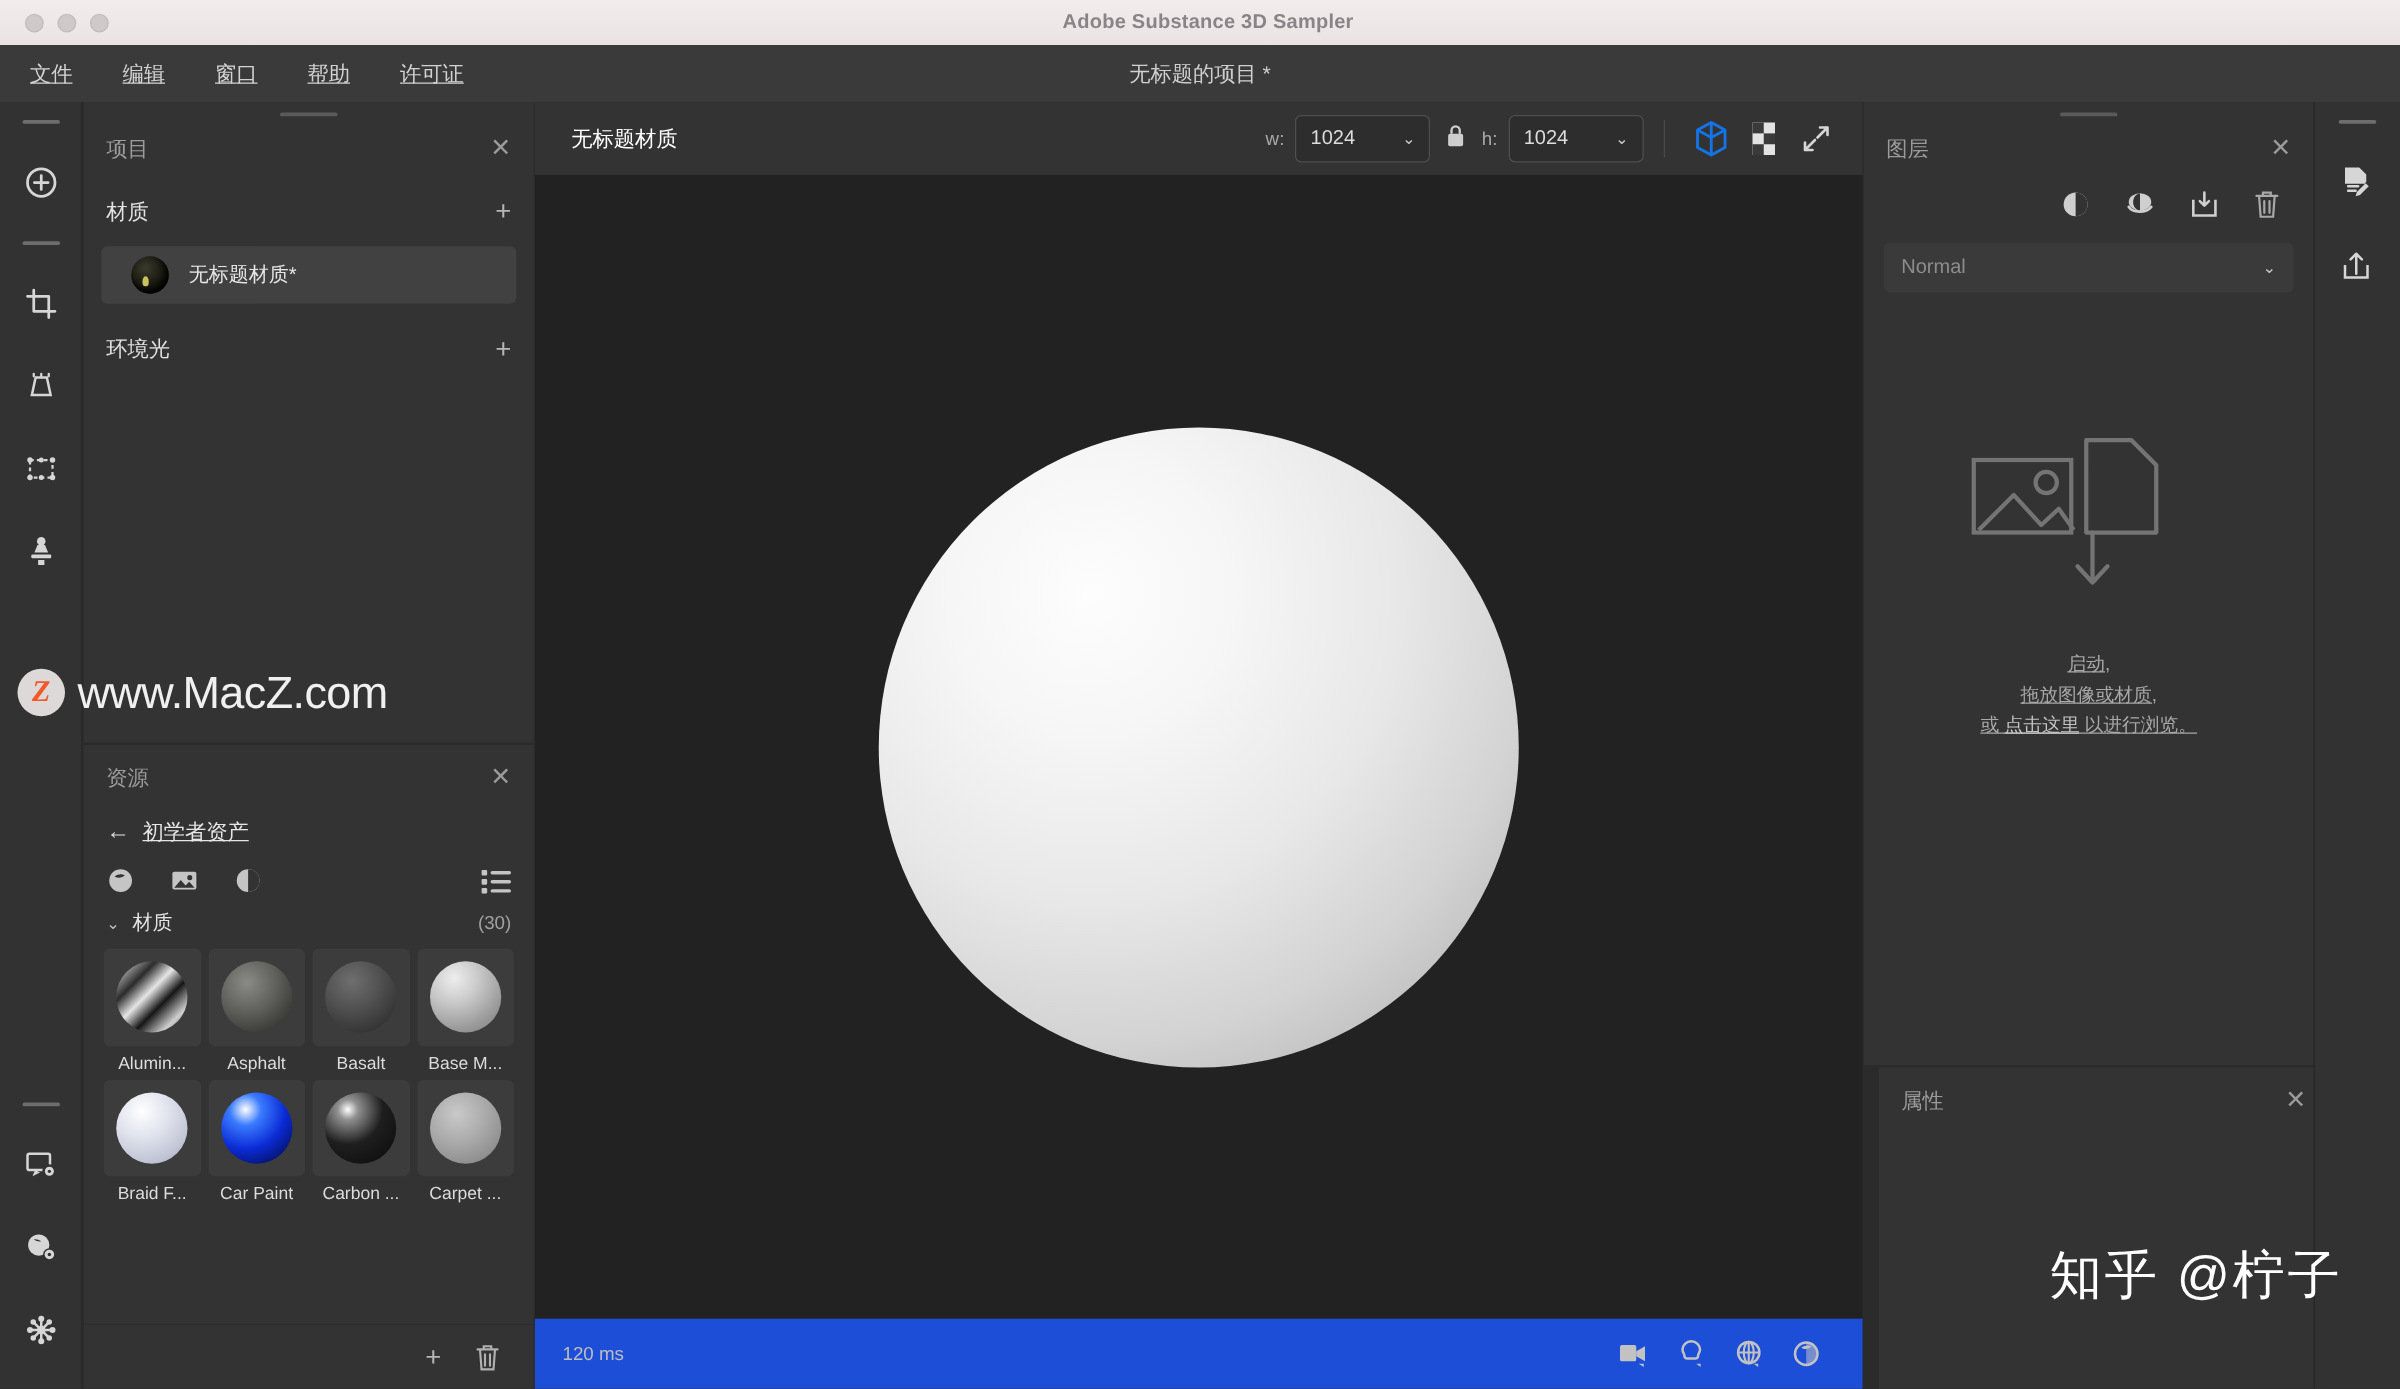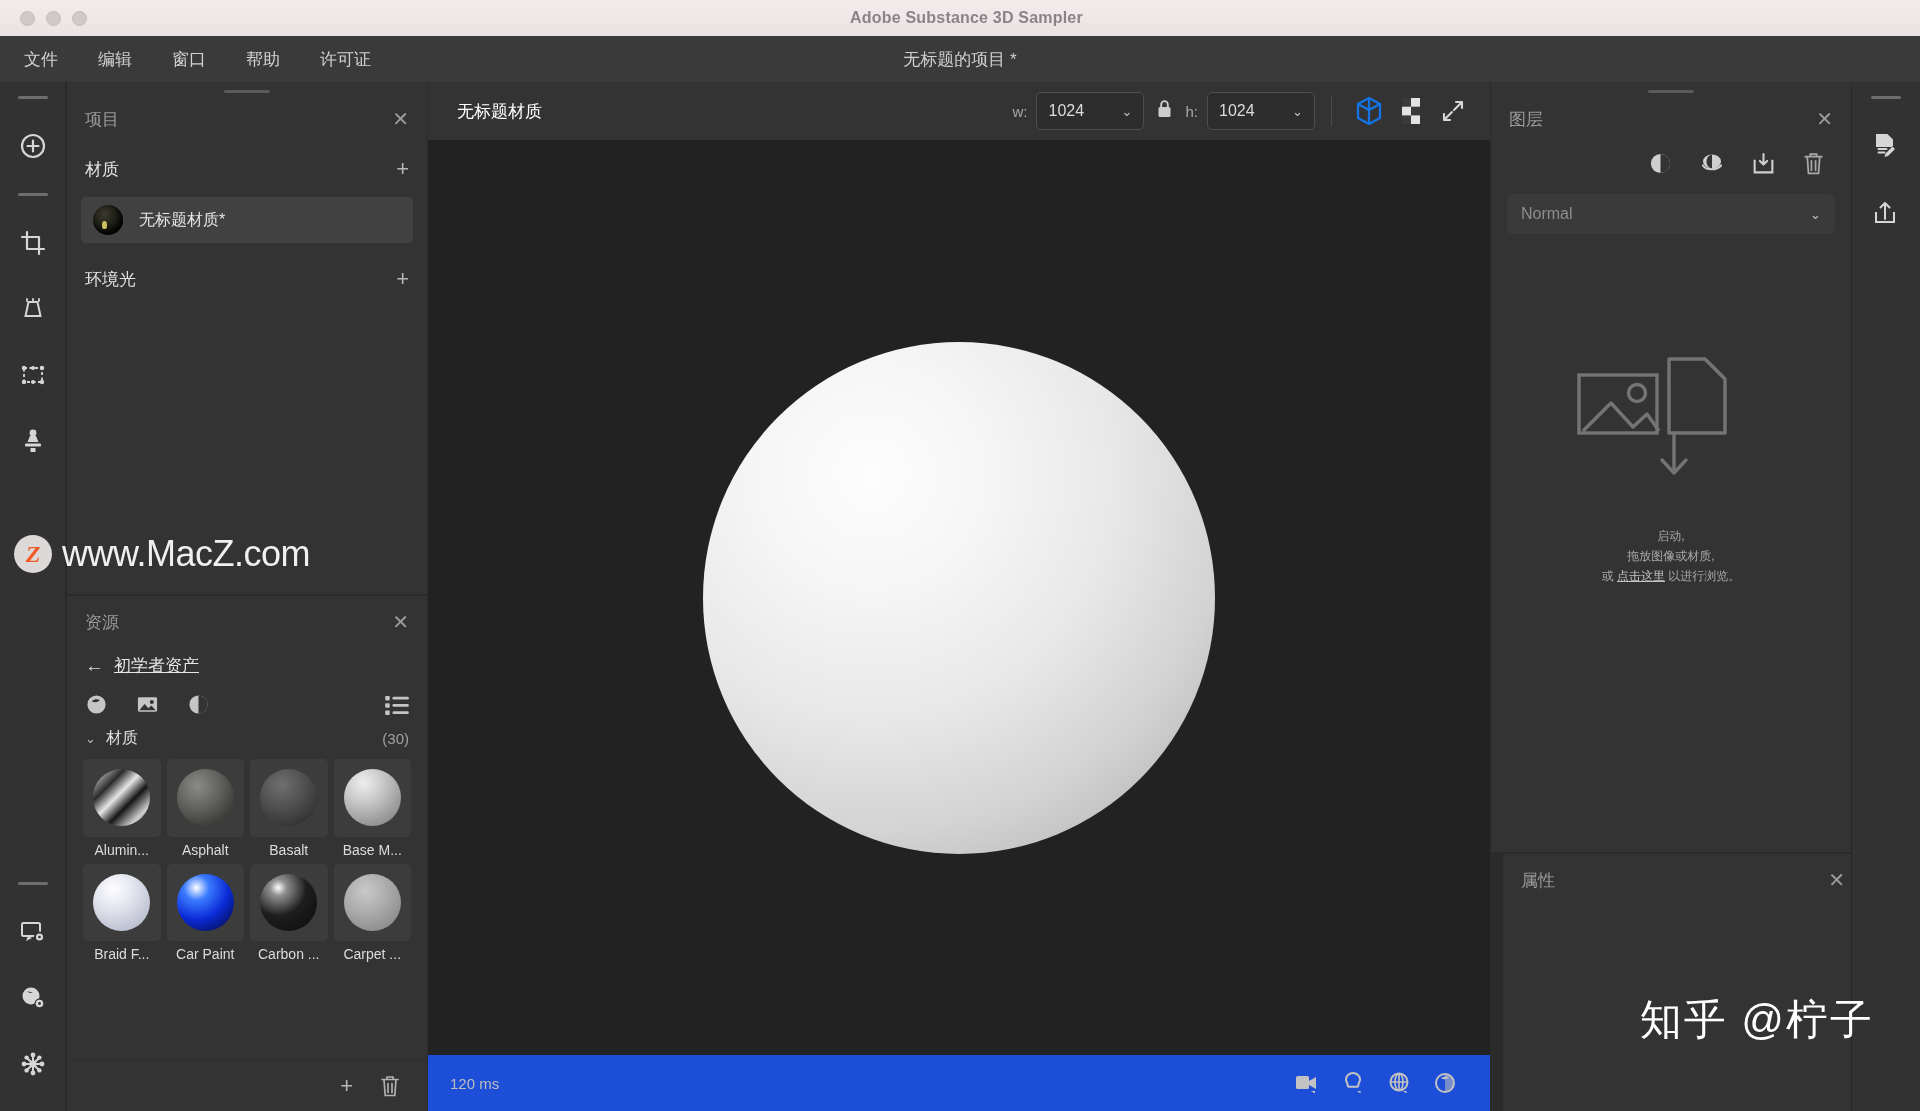--- a/index.html
+++ b/index.html
@@ -10,21 +10,21 @@
   .titlebar{ position:absolute; left:0; top:0; width:1920px; height:36px;
     background:linear-gradient(#f2ecec,#eae3e3); display:flex; align-items:center; }
   .traffic{ display:flex; gap:11px; margin-left:20px; }
   .dot{ width:15px; height:15px; border-radius:50%; background:#cfc9c9; border:1px solid #c2bcbc; }
   .app-title{ position:absolute; left:13px; right:0; text-align:center; font-size:16px;
     color:#8a8488; font-weight:bold; letter-spacing:.2px; }
 
   
   .menubar{ position:absolute; left:0; top:36px; width:1920px; height:46px;
     background:#3a3a3a; display:flex; align-items:center; }
-  .menu-item{ font-size:17px; color:#d2d2d2; padding:0 14px; margin-left:12px; cursor:default; }
+  .menu-item{ font-size:17px; color:#d2d2d2; padding:0 14px; margin-left:12px; cursor:default;text-decoration:underline; }
   .menu-item:first-child{ margin-left:10px; }
   .project-title{ position:absolute; left:0; right:0; text-align:center; font-size:17px; color:#cfcfcf; }
 
   
   .rail{ position:absolute; left:0; top:82px; width:66px; height:1029px; background:#323232;
     border-right:1px solid #272727; }
   .rail-sep{ width:30px; height:3px; background:#6d6d6d; border-radius:2px; margin:14px auto; }
   .rail-btn{ width:66px; height:66px; display:flex; align-items:center; justify-content:center;
     cursor:pointer; }
   .rail-bottom{ position:absolute; bottom:14px; left:0; width:66px; }
@@ -36,21 +36,21 @@
   .close-x{ font-size:20px; color:#9b9b9b; cursor:pointer; line-height:1; }
 
   
   #project-panel{ left:67px; top:82px; width:360px; height:512px; }
   .grabber{ width:46px; height:3px; background:#5a5a5a; border-radius:2px;
     margin:8px auto 0; }
   .sec-row{ display:flex; align-items:center; padding:0 18px; height:48px; }
   .sec-title{ font-size:17px; color:#e2e2e2; flex:1; }
   .plus{ font-size:22px; color:#b5b5b5; cursor:pointer; line-height:1; }
   .mat-row{ margin:4px 14px 0; height:46px; background:#414141; border-radius:5px;
-    display:flex; align-items:center; padding:0 12px; cursor:pointer; }
+    display:flex; align-items:center; padding:0 24px; cursor:pointer; }
   .mat-thumb{ width:30px; height:30px; border-radius:50%;
     background:radial-gradient(circle at 38% 32%, #3a3a2c 0%, #15150e 55%, #0a0a06 100%);
     box-shadow:inset -2px -3px 4px #000; position:relative; }
   .mat-thumb:after{ content:""; position:absolute; left:9px; bottom:6px; width:5px; height:8px;
     background:#c9c060; border-radius:50% 50% 40% 40%; filter:blur(.4px); }
   .mat-name{ font-size:16px; color:#e6e6e6; margin-left:16px; }
 
   
   .wm-left{ position:absolute; left:14px; top:533px; display:flex; align-items:center; gap:10px; z-index:30;}
   .wm-logo{ width:38px; height:38px; border-radius:50%; background:#ddd9d8;
@@ -111,21 +111,21 @@
     cursor:pointer; }
 
   
   #layers-panel{ left:1491px; top:82px; width:360px; height:770px; }
   .layer-tools{ display:flex; justify-content:flex-end; gap:26px; padding:6px 26px 0; }
   .blend-combo{ margin:18px 16px 0; height:40px; background:#3a3a3a; border-radius:5px;
     display:flex; align-items:center; padding:0 14px; cursor:pointer; }
   .blend-val{ font-size:16px; color:#8d8d8d; flex:1; }
   .dropzone{ position:absolute; left:0; top:140px; width:360px; height:490px;
     display:flex; flex-direction:column; align-items:center; justify-content:center; gap:30px; }
-  .dz-text{ text-align:center; font-size:12px; color:#a8a8a8; line-height:1.65; }
+  .dz-text{ text-align:center; font-size:15px; color:#a8a8a8; line-height:1.65;text-decoration:underline; }
   .dz-link{ text-decoration:underline; cursor:pointer; color:#c3c3c3; }
   #props-panel{ left:1491px; top:854px; width:360px; height:257px;margin-left:12px; }
 
   
   .rrail{ position:absolute; right:0; top:82px; width:69px; height:1029px; background:#323232;
     border-left:1px solid #272727; }
 
   
   .wm-right{ position:absolute; right:46px; top:992px; font-size:42px; color:#fff;
     letter-spacing:2px; z-index:40; white-space:nowrap; }

